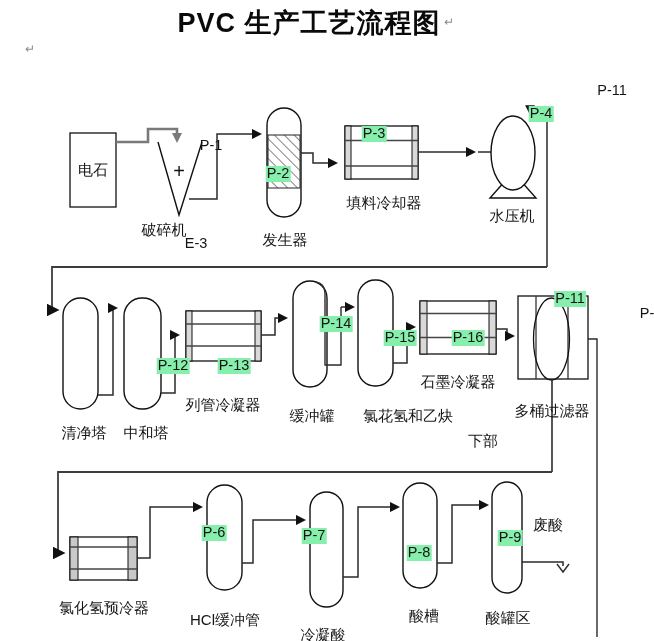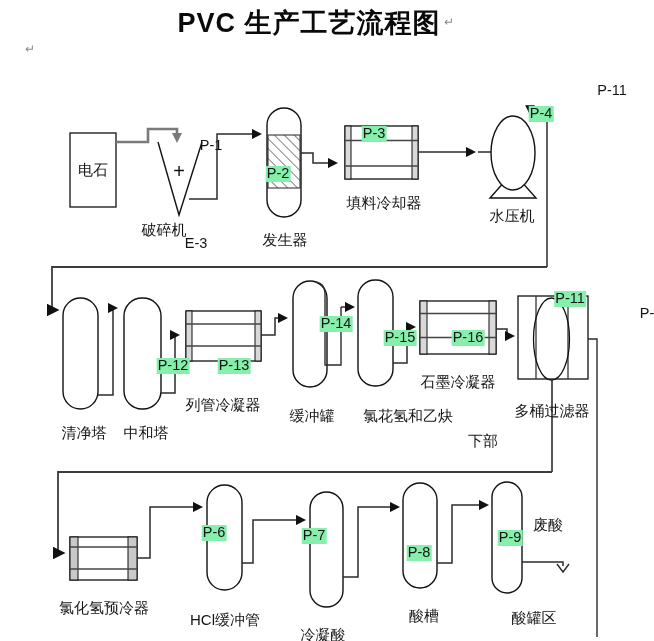--- a/index.html
+++ b/index.html
@@ -231,16 +231,16 @@
   <div class="lbl plbl" style="left:647px;top:314px;">P-</div>
 
   <div class="lbl" style="left:104px;top:608px;">氯化氢预冷器</div>
   <div class="lbl plbl wbg" style="left:214px;top:533px;">P-6</div>
   <div class="lbl" style="left:225px;top:620px;">HCl缓冲管</div>
   <div class="lbl plbl wbg" style="left:314px;top:536px;">P-7</div>
   <div class="lbl" style="left:323px;top:635px;">冷凝酸</div>
   <div class="lbl plbl wbg" style="left:419px;top:553px;text-align:center;">P-8</div>
   <div class="lbl" style="left:424px;top:616px;">酸槽</div>
   <div class="lbl plbl wbg" style="left:510px;top:538px;">P-9</div>
-  <div class="lbl" style="left:508px;top:618px;margin-left:26px;">酸罐区</div>
+  <div class="lbl" style="left:508px;top:618px;">酸罐区</div>
   <div class="lbl" style="left:548px;top:525px;">废酸</div>
 
 </div>
 
 </body></html>

